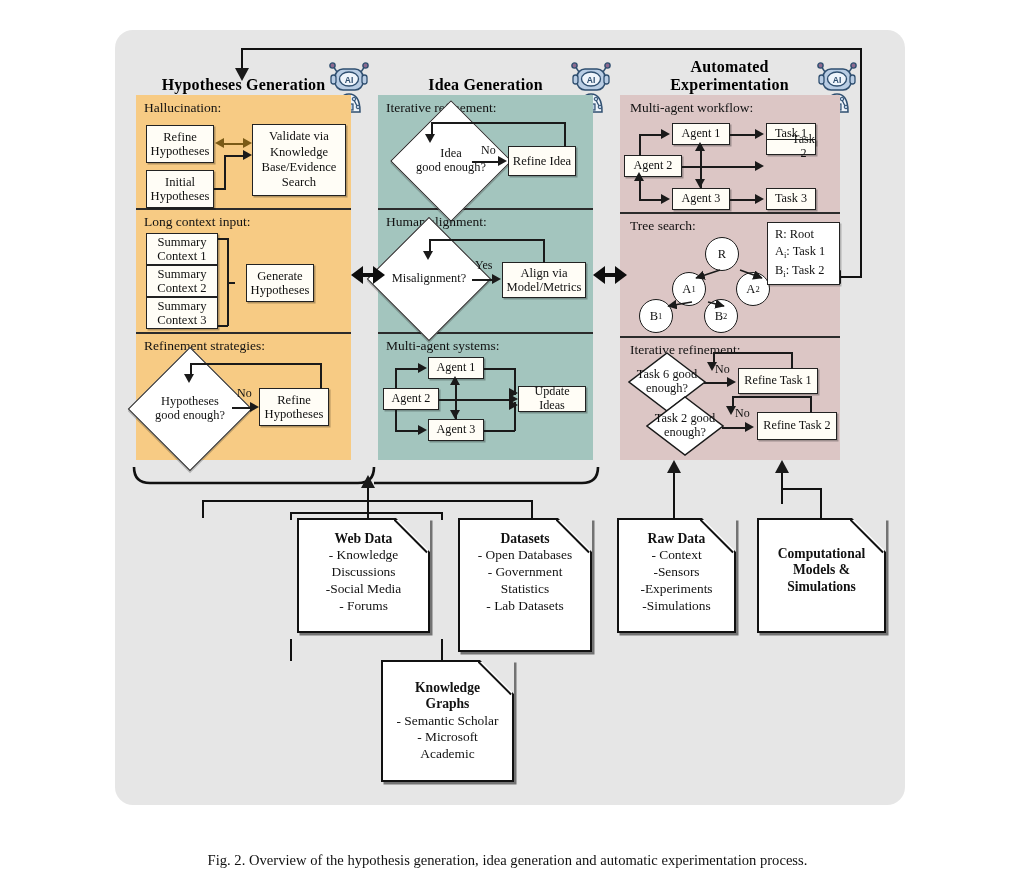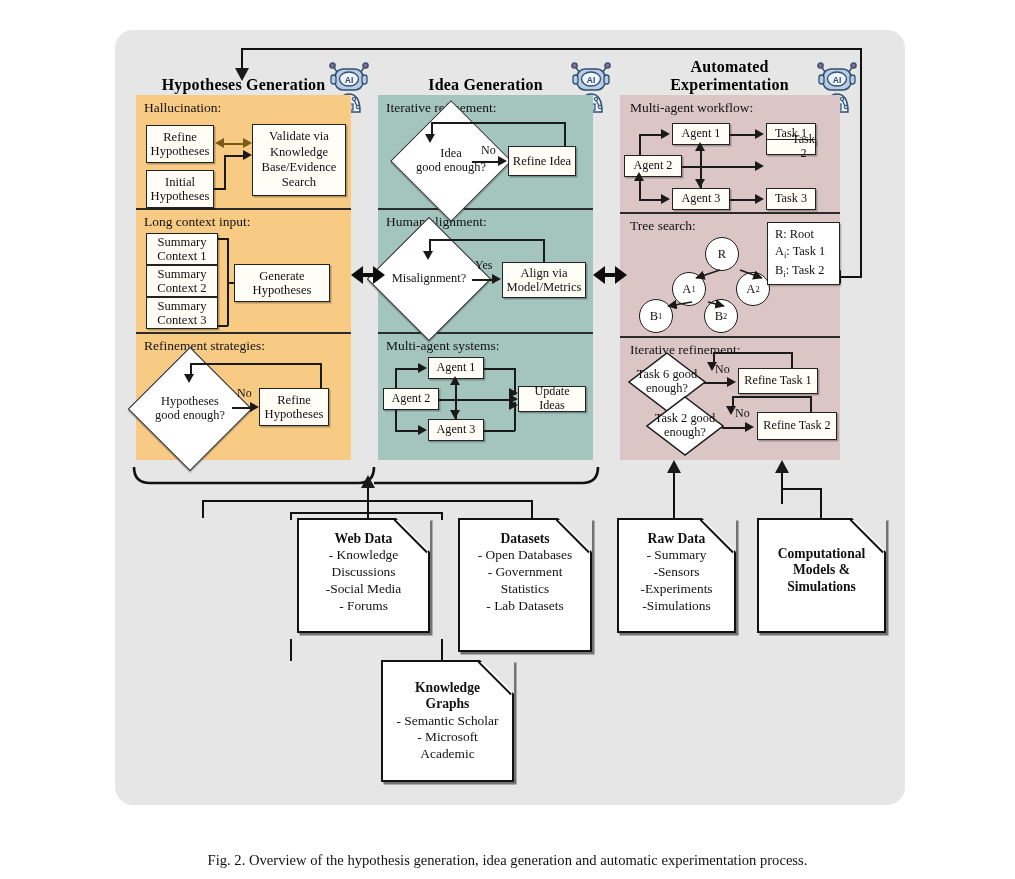--- a/index.html
+++ b/index.html
@@ -277,21 +277,21 @@
       <span>Summary</span><br>
       <span>Context 2</span>
     </span>
   </div>
   <div class="box" style="left:146px; top:297px; width:72px; height:32px;">
     <span>
       <span>Summary</span><br>
       <span>Context 3</span>
     </span>
   </div>
-  <div class="box" style="left:234px; top:264px; width:96px; height:38px;">
+  <div class="box" style="left:246px; top:264px; width:68px; height:38px;">
     <span>
       <span>Generate</span><br>
       <span>Hypotheses</span>
     </span>
   </div>
 
   <div class="ln lnh" style="left:218px; top:238px; width:10px;"></div>
   <div class="ln lnv" style="left:227px; top:238px; height:88px;"></div>
   <div class="ln lnh" style="left:218px; top:325px; width:10px;"></div>
   <div class="ln lnh" style="left:227px; top:282px; width:8px;"></div>
@@ -550,21 +550,21 @@
       <div class="doc-line">Statistics</div>
       <div class="doc-line">- Lab Datasets</div>
     </div>
   </div>
 
   <div class="doc" style="left:617px; top:518px; width:119px; height:115px;">
     <div class="fold"></div>
     <div class="foldline"></div>
     <div class="doc-inner">
       <div class="doc-title">Raw Data</div>
-      <div class="doc-line">- Summary</div>
+      <div class="doc-line">- Context</div>
       <div class="doc-line">-Sensors</div>
       <div class="doc-line">-Experiments</div>
       <div class="doc-line">-Simulations</div>
     </div>
   </div>
 
   <div class="doc" style="left:757px; top:518px; width:129px; height:115px;">
     <div class="fold"></div>
     <div class="foldline"></div>
     <div class="doc-inner" style="padding-top:26px;">

